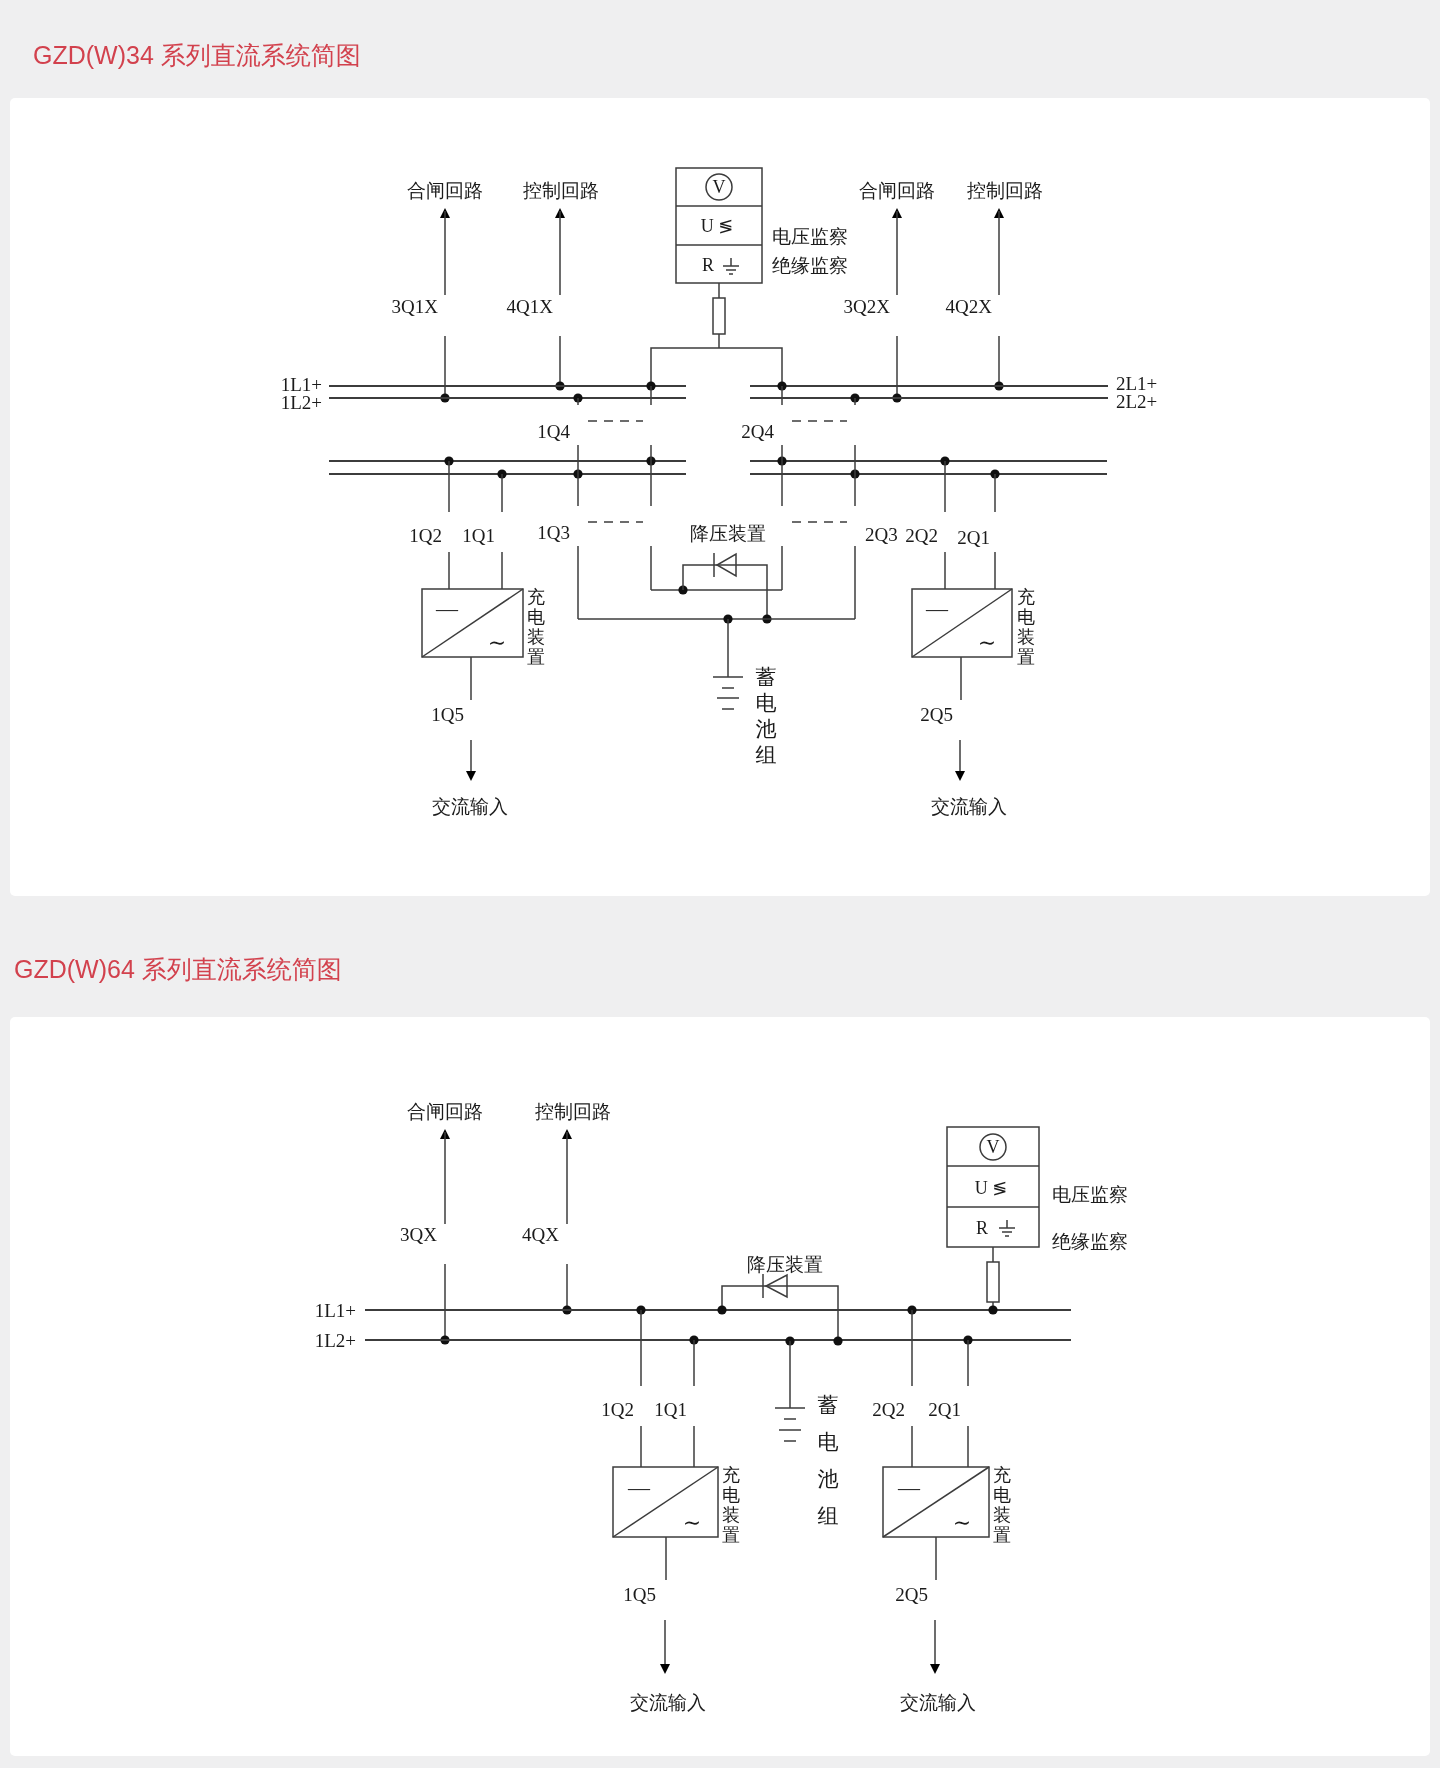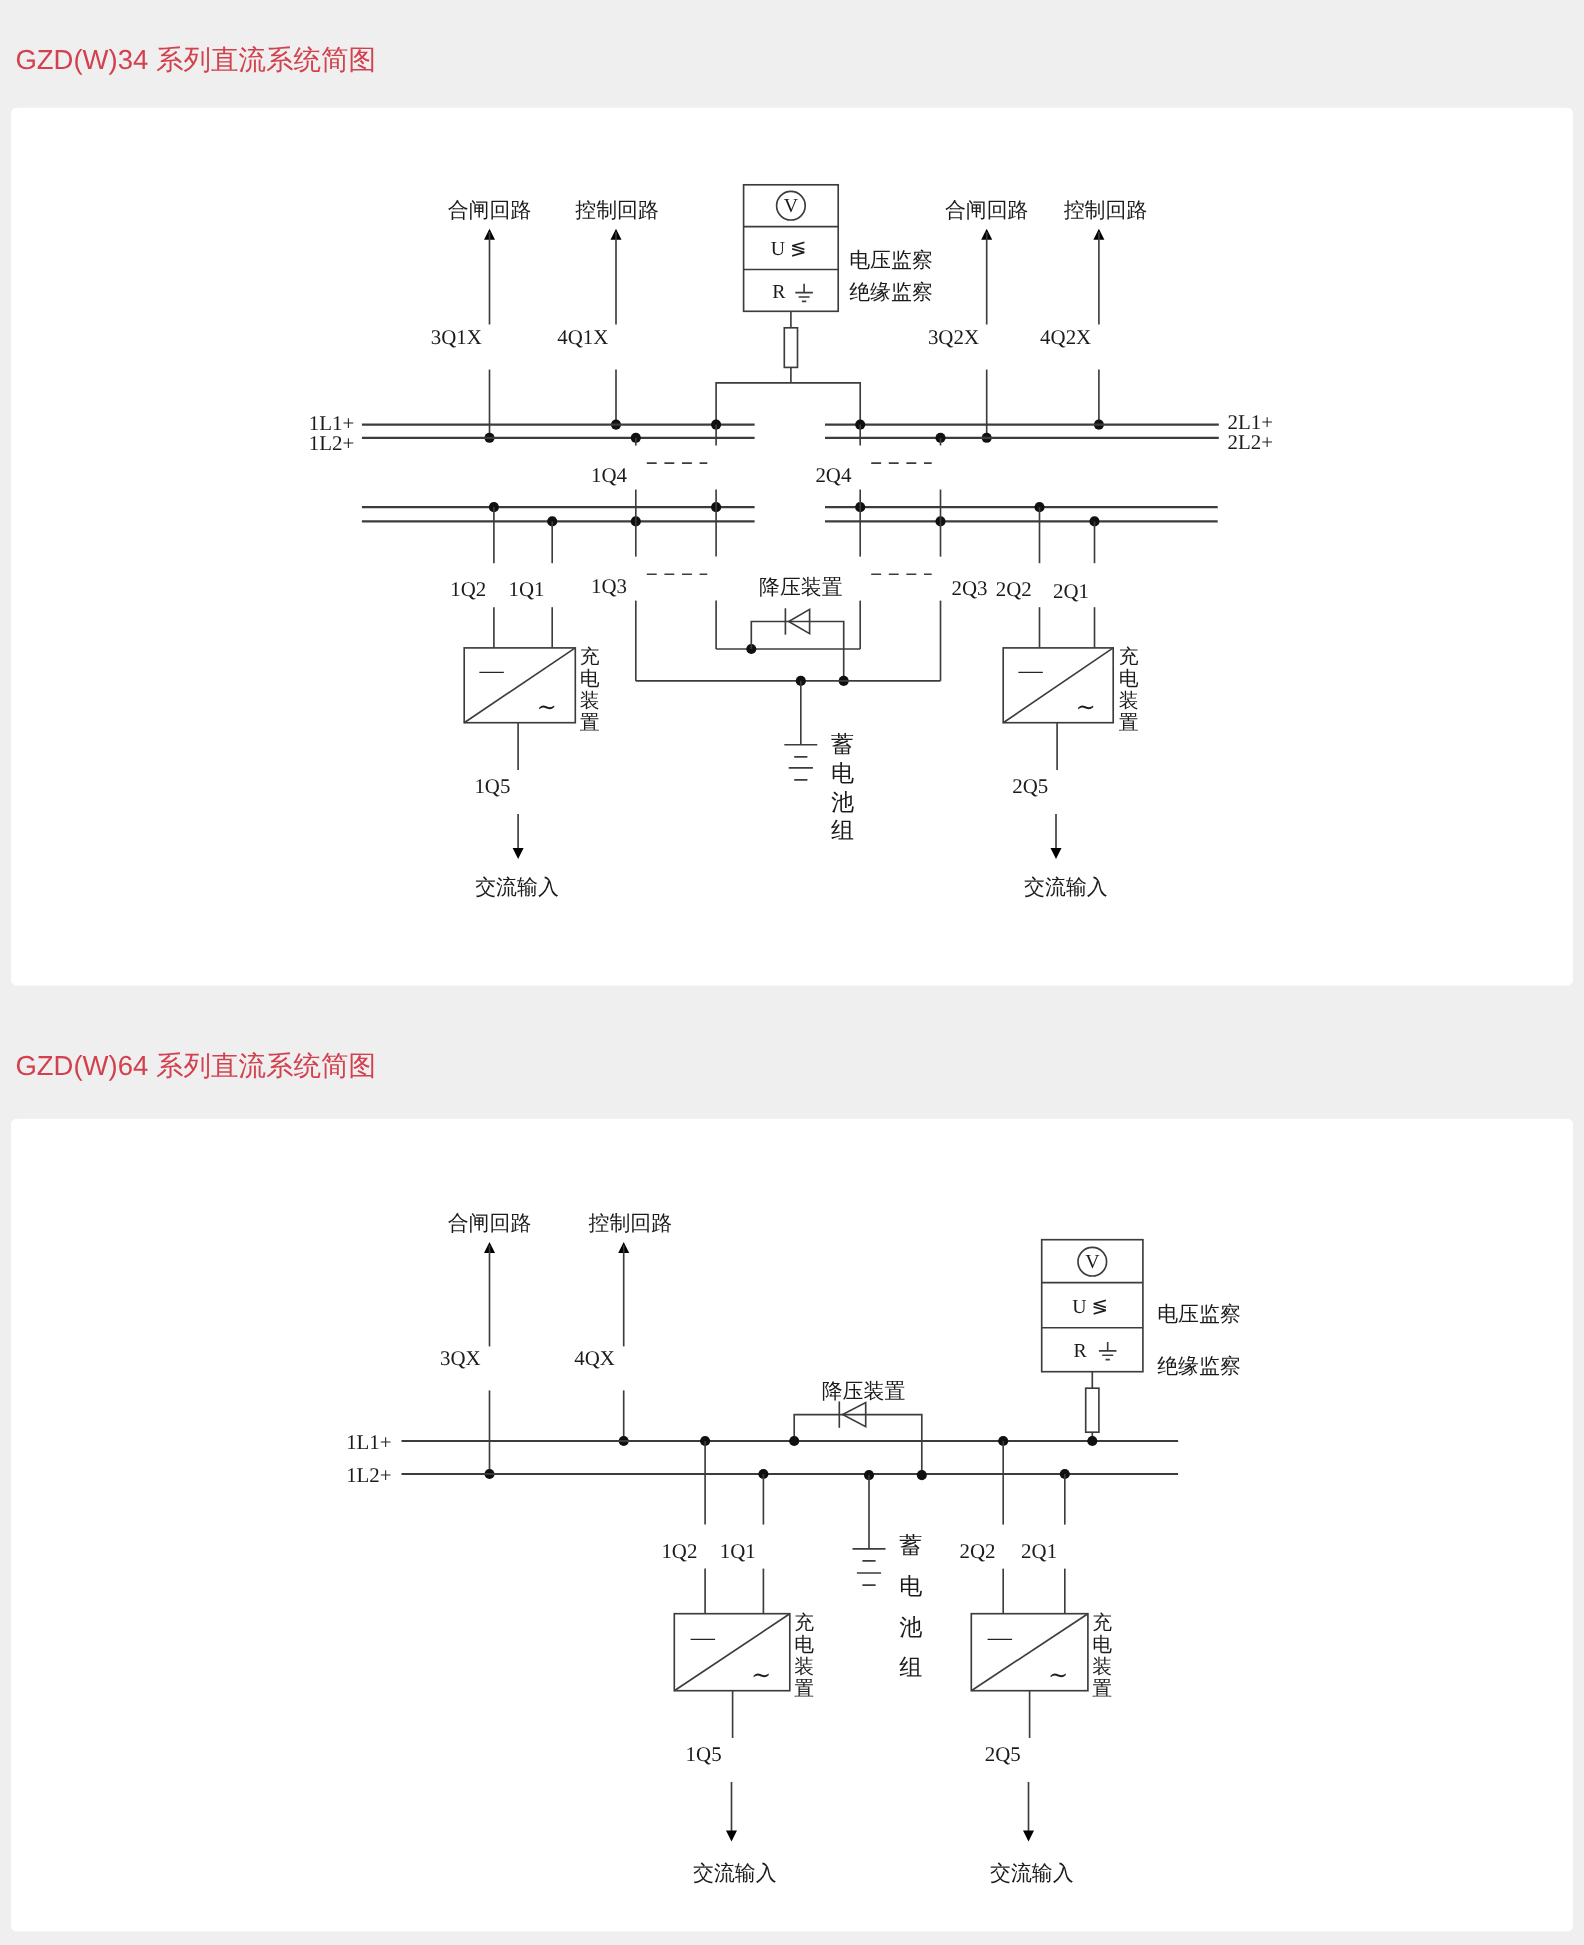--- a/index.html
+++ b/index.html
@@ -38,21 +38,21 @@
   text.mid{text-anchor:middle;}
   text.end{text-anchor:end;}
   text.meter{font-size:18px;text-anchor:middle;font-family:"Liberation Serif","DejaVu Sans",serif;}
   text.vband{font-size:21px;text-anchor:middle;}
   text.vchg{font-size:18px;text-anchor:middle;}
   text.sym{font-size:22px;text-anchor:middle;}
 </style>
 </head>
 <body>
 
-<div class="page-title" style="top:40px;">GZD(W)34 系列直流系统简图</div>
+<div class="page-title" style="top:40px;margin-left:19px;">GZD(W)34 系列直流系统简图</div>
 
 <div class="panel" style="left:10px;top:98px;width:1420px;height:798px;">
 <svg width="1420" height="798" viewBox="10 98 1420 798">
   <defs>
     <path id="blade" d="M0,0 l13,31"></path>
     <path id="xm" d="M-4.5,-4.5 L4.5,4.5 M-4.5,4.5 L4.5,-4.5"></path>
     <path id="au" d="M-5,10 L0,0 L5,10"></path>
     <path id="ad" d="M-5,-10 L0,0 L5,-10"></path>
     <circle id="dot" r="4.6"></circle>
   </defs>

